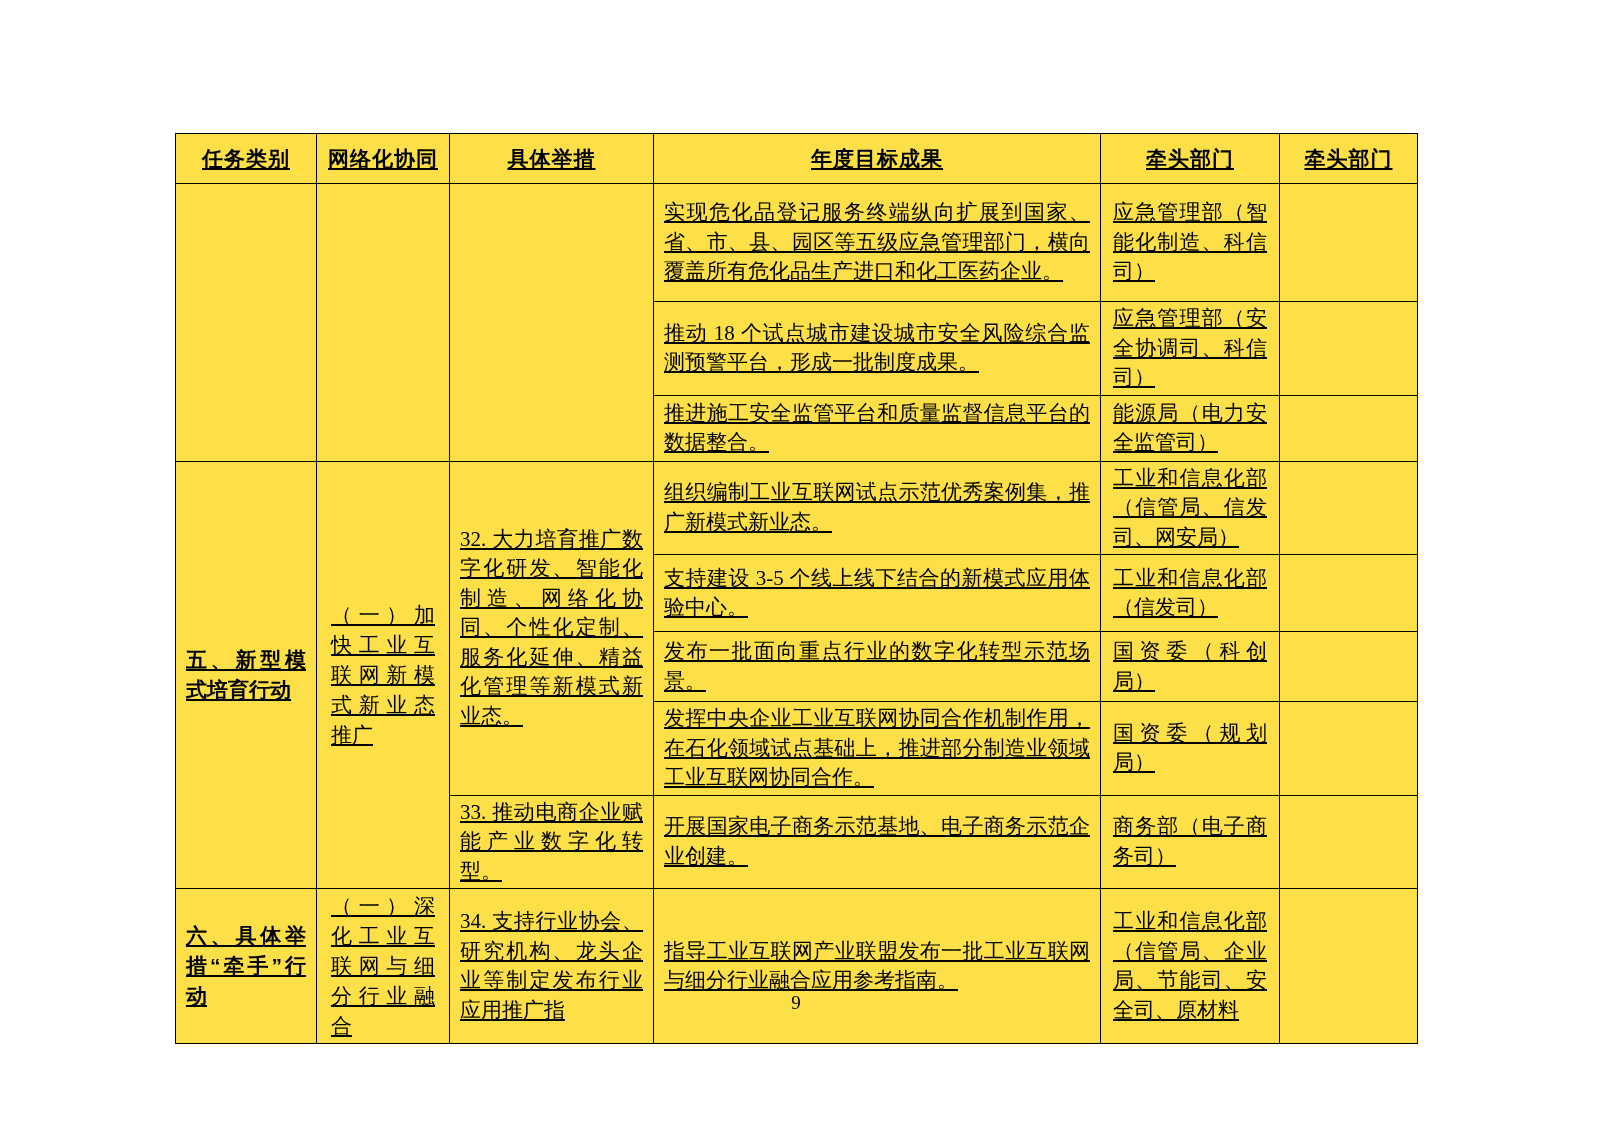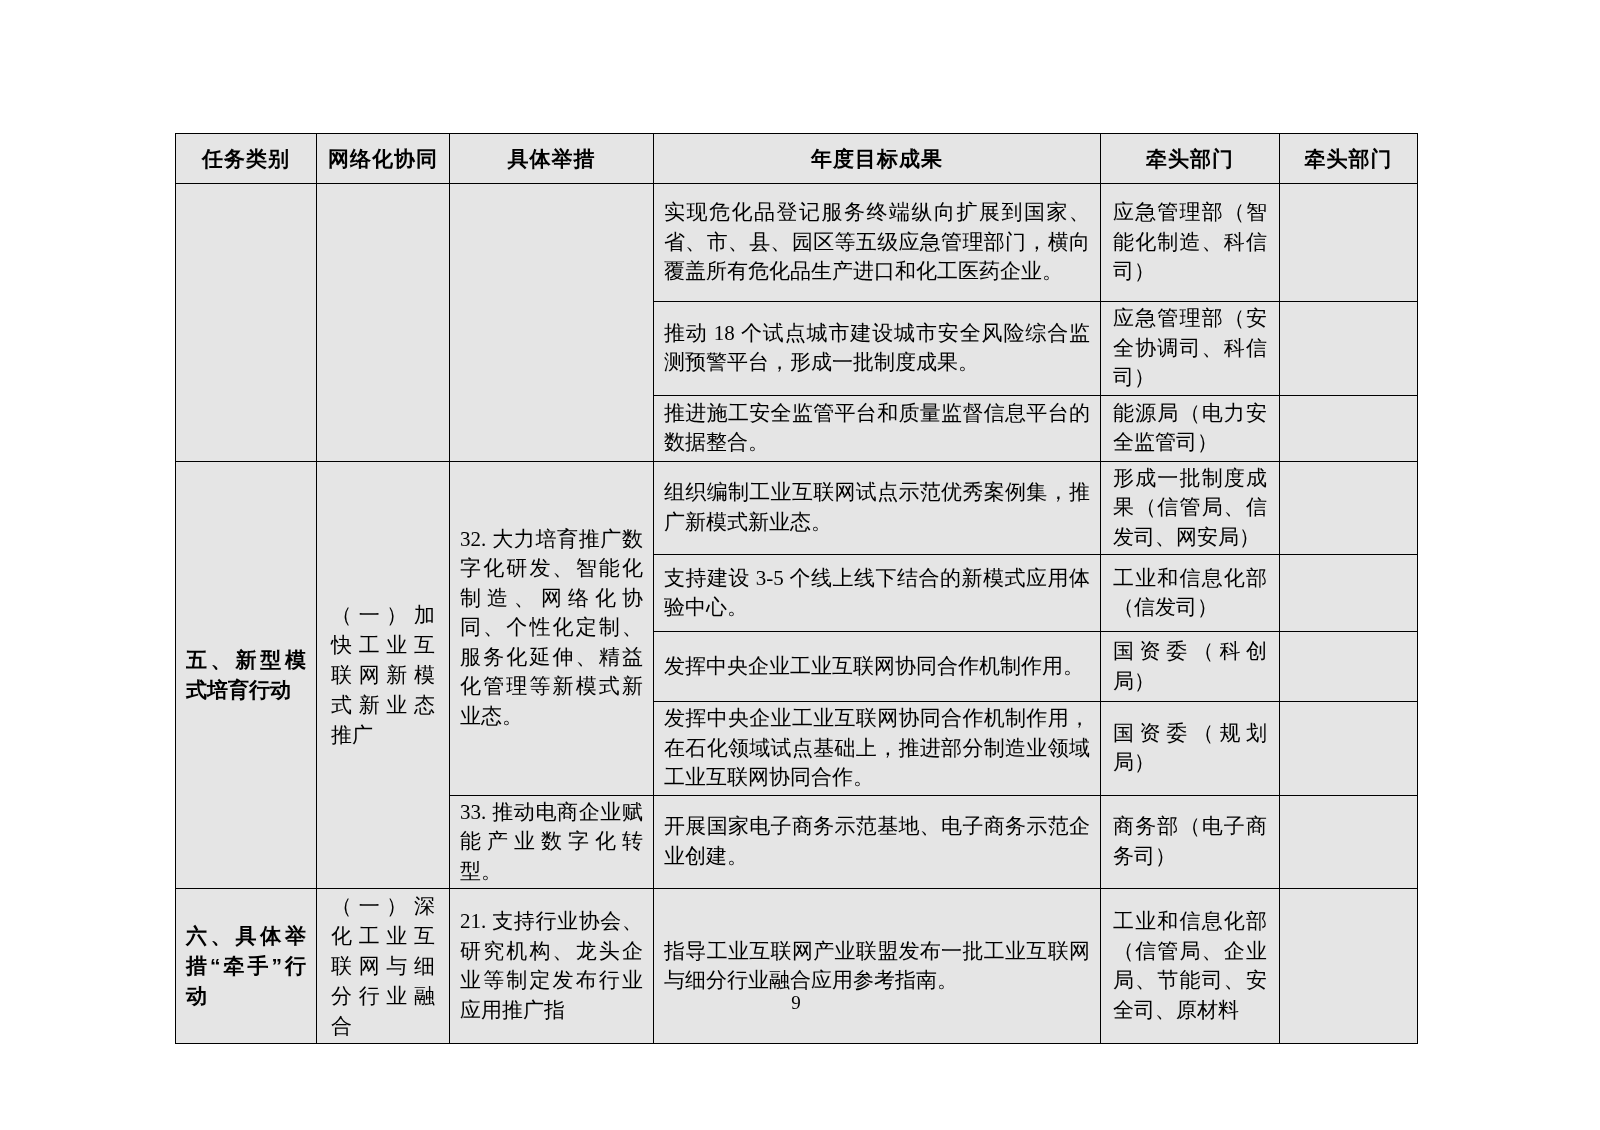--- a/index.html
+++ b/index.html
@@ -11,21 +11,22 @@
     overflow: hidden;
     color: #000000;
   }
   table.plan {
     position: absolute;
     left: 175px;
     top: 133px;
     width: 1242px;
     border-collapse: collapse;
     table-layout: fixed;
-    background: #e5e5e5;
+    background: #fde047;
+    text-decoration: underline;
   }
   table.plan th, table.plan td {
     border: 1.5px solid #000000;
     vertical-align: middle;
     padding: 0;
     overflow: hidden;
   }
   table.plan th {
     height: 49px;
     font: 700 21px/25px "Liberation Sans", "DejaVu Sans", sans-serif;
@@ -136,36 +137,36 @@
         <td rowspan="5">
             <div class="work">（一）加快工业互联网新模式新业态推广</div>
           </td>
         <td rowspan="4">
             <div class="txt">32. 大力培育推广数字化研发、智能化制造、网络化协同、个性化定制、服务化延伸、精益化管理等新模式新业态。</div>
           </td>
         <td>
             <div class="txt">组织编制工业互联网试点示范优秀案例集，推广新模式新业态。</div>
           </td>
         <td>
-            <div class="lead">形成一批制度成果（信管局、信发司、网安局）</div>
+            <div class="lead">工业和信息化部（信管局、信发司、网安局）</div>
           </td>
         <td></td>
       </tr>
       <tr class="rh5">
         <td>
             <div class="txt">支持建设 3-5 个线上线下结合的新模式应用体验中心。</div>
           </td>
         <td>
             <div class="lead">工业和信息化部（信发司）</div>
           </td>
         <td></td>
       </tr>
       <tr class="rh6">
         <td>
-            <div class="txt">发挥中央企业工业互联网协同合作机制作用。</div>
+            <div class="txt">发布一批面向重点行业的数字化转型示范场景。</div>
           </td>
         <td>
             <div class="lead">国资委（科创局）</div>
           </td>
         <td></td>
       </tr>
       <tr class="rh7">
         <td>
             <div class="txt">发挥中央企业工业互联网协同合作机制作用，在石化领域试点基础上，推进部分制造业领域工业互联网协同合作。</div>
           </td>
@@ -187,21 +188,21 @@
         <td></td>
       </tr>
       <tr class="rh9">
         <td>
             <div class="cat">六、具体举措“牵手”行动</div>
           </td>
         <td>
             <div class="work">（一）深化工业互联网与细分行业融合</div>
           </td>
         <td>
-            <div class="txt">21. 支持行业协会、研究机构、龙头企业等制定发布行业应用推广指</div>
+            <div class="txt">34. 支持行业协会、研究机构、龙头企业等制定发布行业应用推广指</div>
           </td>
         <td>
             <div class="txt">指导工业互联网产业联盟发布一批工业互联网与细分行业融合应用参考指南。</div>
           </td>
         <td>
             <div class="lead">工业和信息化部（信管局、企业局、节能司、安全司、原材料</div>
           </td>
         <td></td>
       </tr>
     </tbody>

